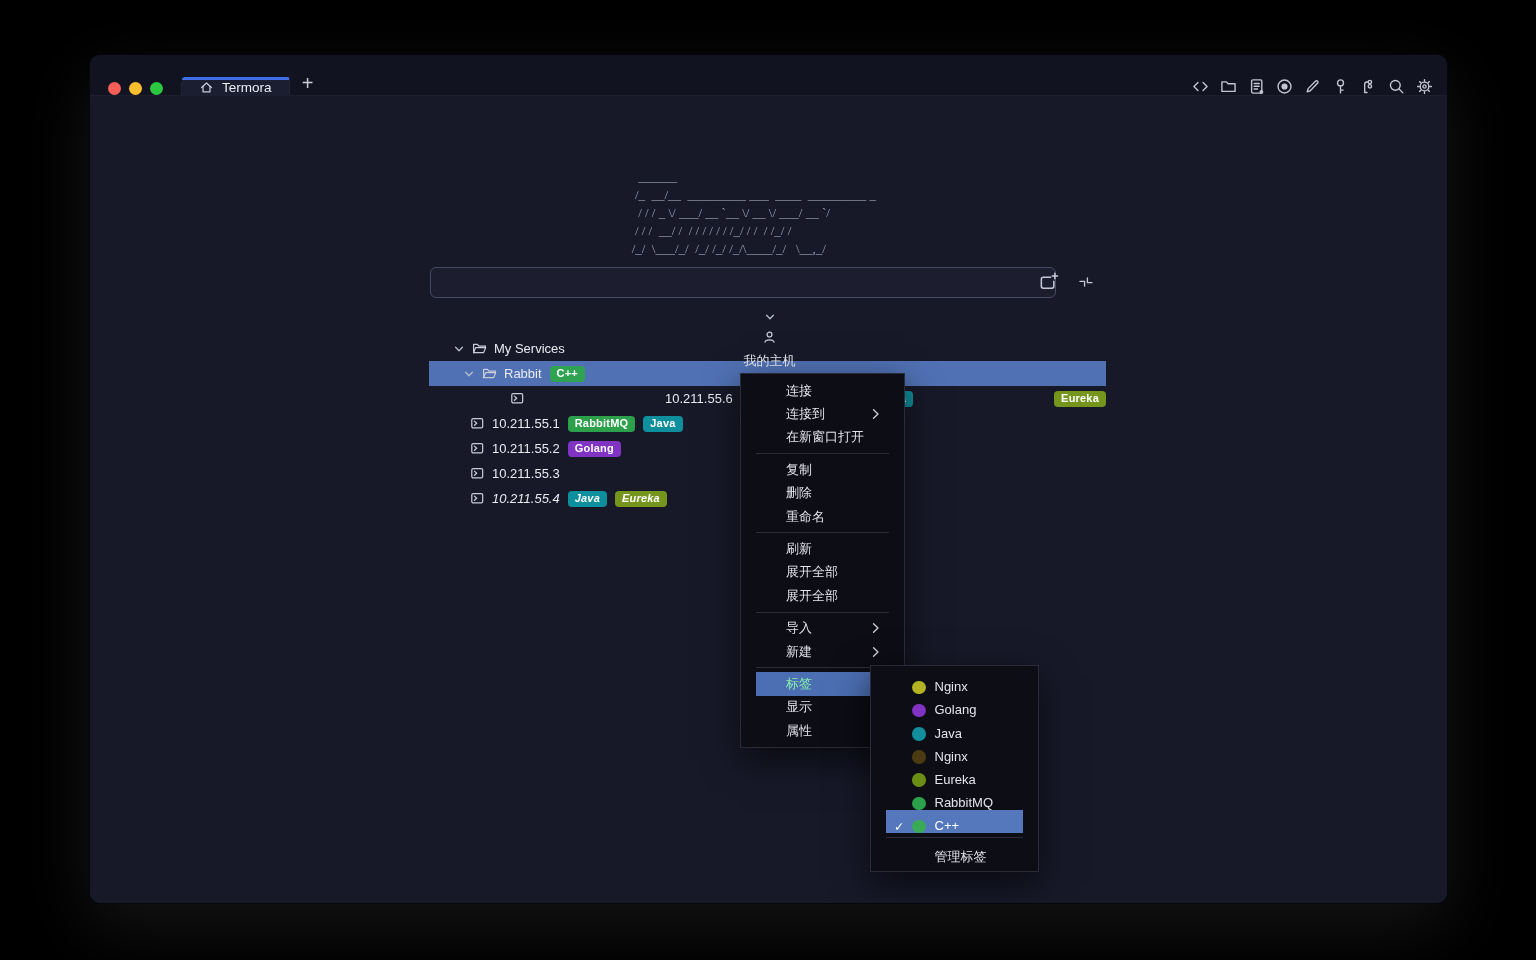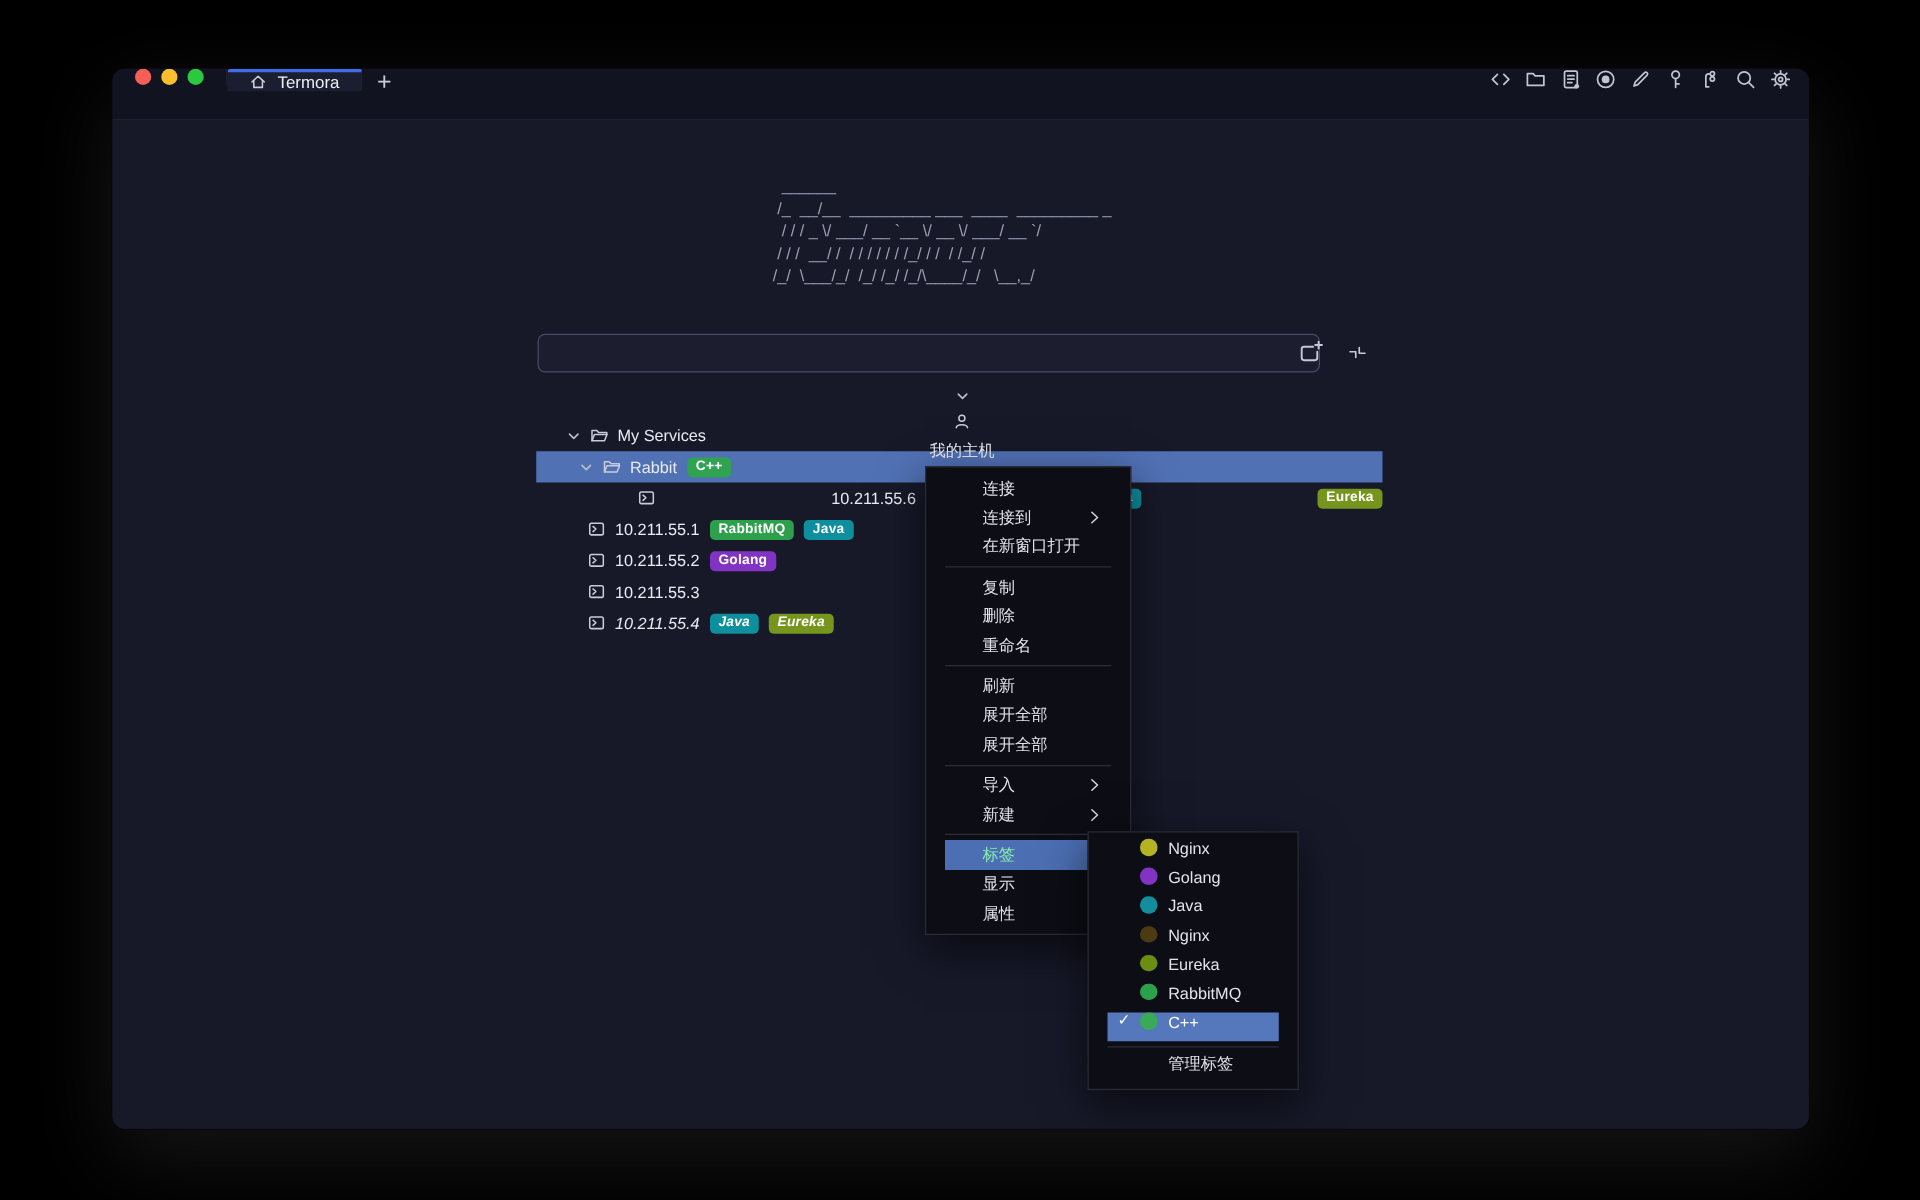--- a/index.html
+++ b/index.html
@@ -7,37 +7,37 @@
     width:1536px;height:960px;background:#000;overflow:hidden;position:relative;
     font-family:"Liberation Sans","DejaVu Sans",sans-serif;
     -webkit-font-smoothing:antialiased;
   }
   .window{
     position:absolute;left:90px;top:55px;width:1357px;height:848px;
     background:#171929;border-radius:10px;overflow:hidden;
     box-shadow:0 0 0 1px #06060c,0 22px 70px rgba(40,40,40,.55),0 8px 30px rgba(0,0,0,.8);
   }
   
-  .titlebar{height:40px;background:#121320;display:flex;align-items:flex-start;border-bottom:1px solid #1e1f2e}
+  .titlebar{height:40px;background:#121320;display:flex;align-items:flex-end;border-bottom:1px solid #1e1f2e}
   .traffic{display:flex;align-items:center;gap:8px;padding:0 18px;border-right:1px solid #232432}
   .light{width:13px;height:13px;border-radius:50%}
   .tab{
     display:flex;align-items:center;gap:8px;padding:0 17px;margin-top:0;
     background:#1b1d30;border-top:3px solid #3f6fe8;
     border-right:1px solid #232432;color:#eceef3;font-size:13.5px;
     border-radius:3px 3px 0 0;
   }
   .newtab{width:36px;display:flex;align-items:center;justify-content:center;color:#c9ccd6;font-size:20px;font-weight:300;cursor:default}
   .tb-icons{margin-left:auto;display:flex;align-items:center;gap:11px;padding-right:14px;color:#c2c5d1}
   .tb-icons .icon{display:flex;align-items:center;justify-content:center}
   
   .content{position:relative;height:calc(100% - 41px);background:#171929}
   .banner{
-    position:absolute;top:44px;left:50%;transform:translateX(calc(-50% - 13px));
-    margin:0;font-family:Liberation Sans, sans-serif;
+    position:absolute;top:72px;left:50%;transform:translateX(calc(-50% - 13px));
+    margin:0;font-family:Liberation Serif, serif;
     font-size:13px;line-height:18px;color:#9ba0b5;white-space:pre;
   }
   .search{
     position:absolute;left:340px;top:171px;width:604px;height:29px;
     background:#1c1e30;border:1px solid #474b62;border-radius:6px;outline:none;
     color:#e9ebf1;font-size:13px;padding:0 10px;box-sizing:content-box;
   }
   .after-search{position:absolute;display:flex;color:#c6c9d4}
   #add-host{left:949px;top:176px}
   #toggle-layout{left:988px;top:178px}
@@ -56,21 +56,21 @@
     position:absolute;background:#0c0d15;border:1px solid #2a2b36;border-radius:0;
     padding:5px 15px;font-size:13px;color:#e2e4ea;z-index:10;
     box-shadow:0 12px 34px rgba(0,0,0,.6);
   }
   #context-menu{left:650px;top:277px;width:133px}
   #tag-submenu{left:780px;top:569px;width:137px;z-index:11}
   .mitem{height:23.4px;display:flex;align-items:center;padding:0 9px 0 30px}
   .mitem.hl{background:#4c6fb3;color:#86efac}
   .mitem .arrow{margin-left:auto;display:flex;color:#cfd2dc}
   .msep{height:1px;background:#2c2d38;margin:4px 0}
-  .titem{height:23.2px;display:flex;align-items:flex-start;padding:0 8px}
+  .titem{height:23.2px;display:flex;align-items:flex-end;padding:0 8px}
   .titem.hl{background:#5478bb;color:#fff}
   .titem .chk{width:18px;flex:none;font-size:12.5px;color:#fff;line-height:1}
   .titem .dot{width:13.5px;height:13.5px;border-radius:50%;margin-right:9px;flex:none}
   .titem .dot.empty{background:transparent}
 </style>
 </head>
 <body>
 
 <div class="window">
   <div class="titlebar">

